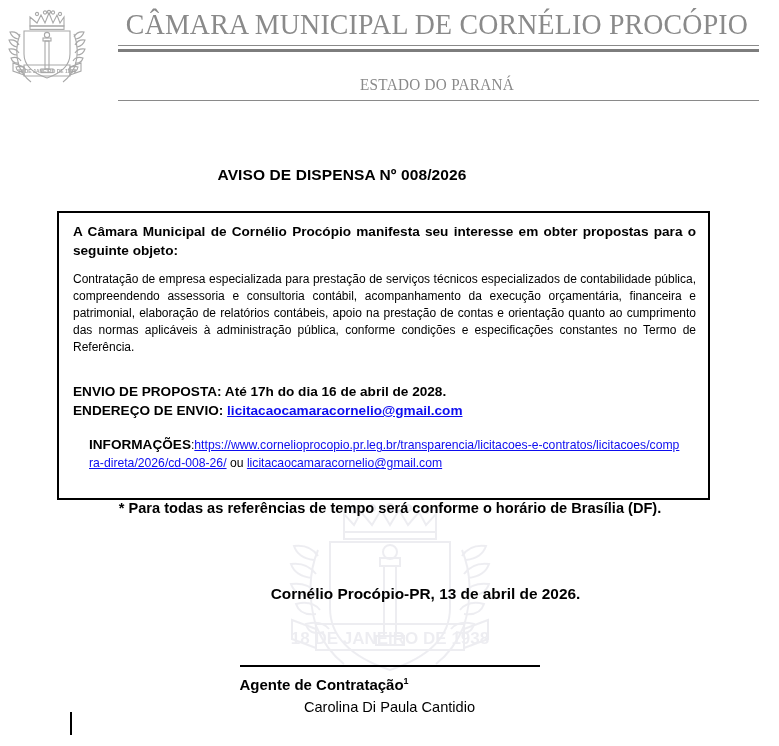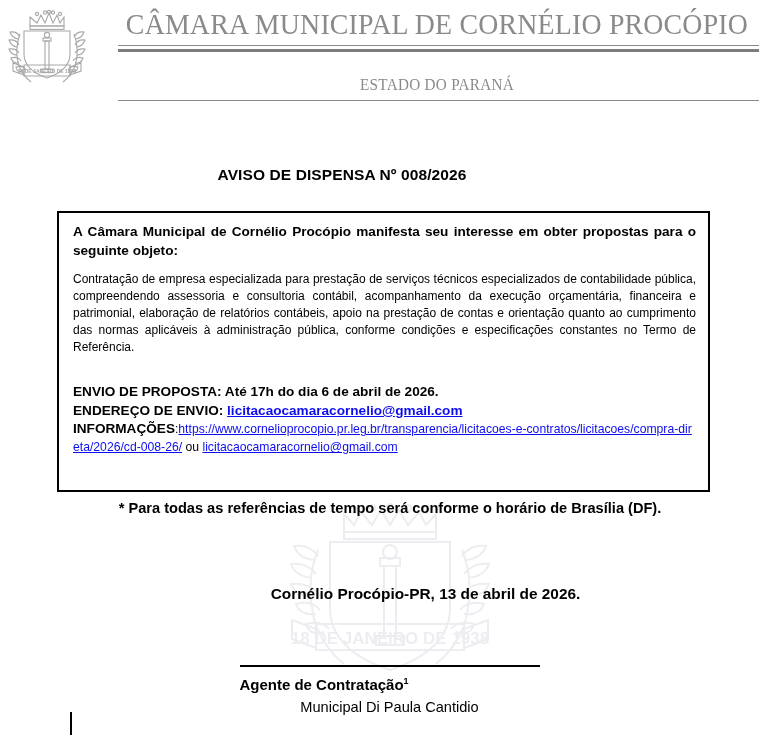--- a/index.html
+++ b/index.html
@@ -147,21 +147,21 @@
     margin: 0;
   }
   .link {
     color: #0d0df0;
     text-decoration: underline;
   }
   .info-line {
     font-size: 13.6px;
     font-weight: bold;
     line-height: 1.32;
-    margin: 0;
+    margin: 16px;
     text-align: justify;
     text-justify: inter-word;
   }
   .info-url {
     font-size: 12.2px;
     font-weight: normal;
     color: #0d0df0;
     text-decoration: underline;
     word-break: break-all;
   }
@@ -338,21 +338,21 @@
 
 <div class="main-box">
 
   <p class="box-intro">A Câmara Municipal de Cornélio Procópio manifesta seu interesse em obter propostas para o seguinte objeto:</p>
 
   <p class="box-object">Contratação de empresa especializada para prestação de serviços técnicos especializados de contabilidade pública, compreendendo assessoria e consultoria contábil, acompanhamento da execução orçamentária, financeira e patrimonial, elaboração de relatórios contábeis, apoio na prestação de contas e orientação quanto ao cumprimento das normas aplicáveis à administração pública, conforme condições e especificações constantes no Termo de Referência.</p>
 
   <div class="spacer-lg"></div>
 
   <p class="submit-line">
-    <span>ENVIO DE PROPOSTA:</span><span> Até 17h do dia 6 de abril de 2026.</span>
+    <span>ENVIO DE PROPOSTA:</span><span> Até 17h do dia 16 de abril de 2028.</span>
   </p>
 
   <p class="submit-line">
     <span>ENDEREÇO DE ENVIO:</span>
     <span class="link">licitacaocamaracornelio@gmail.com</span>
   </p>
 
   <p class="info-line">
     <span>INFORMAÇÕES</span><span class="info-sep">:</span><span class="info-url">https://www.cornelioprocopio.pr.leg.br/transparencia/licitacoes-e-contratos/licitacoes/compra-direta/2026/cd-008-26/</span><span class="info-sep"> ou </span><span class="info-url">licitacaocamaracornelio@gmail.com</span>
   </p>
@@ -361,15 +361,15 @@
 <div class="time-note">* Para todas as referências de tempo será conforme o horário de Brasília (DF).</div>
 
 <div class="place-date">Cornélio Procópio-PR, 13 de abril de 2026.</div>
 
 <div class="sig-line"></div>
 
 <div class="sig-role">
   <span>Agente de Contratação</span><sup>1</sup>
 </div>
 
-<div class="sig-name">Municipal Di Paula Cantidio</div>
+<div class="sig-name">Carolina Di Paula Cantidio</div>
 
 <div class="caret"></div>
 
 </body></html>

